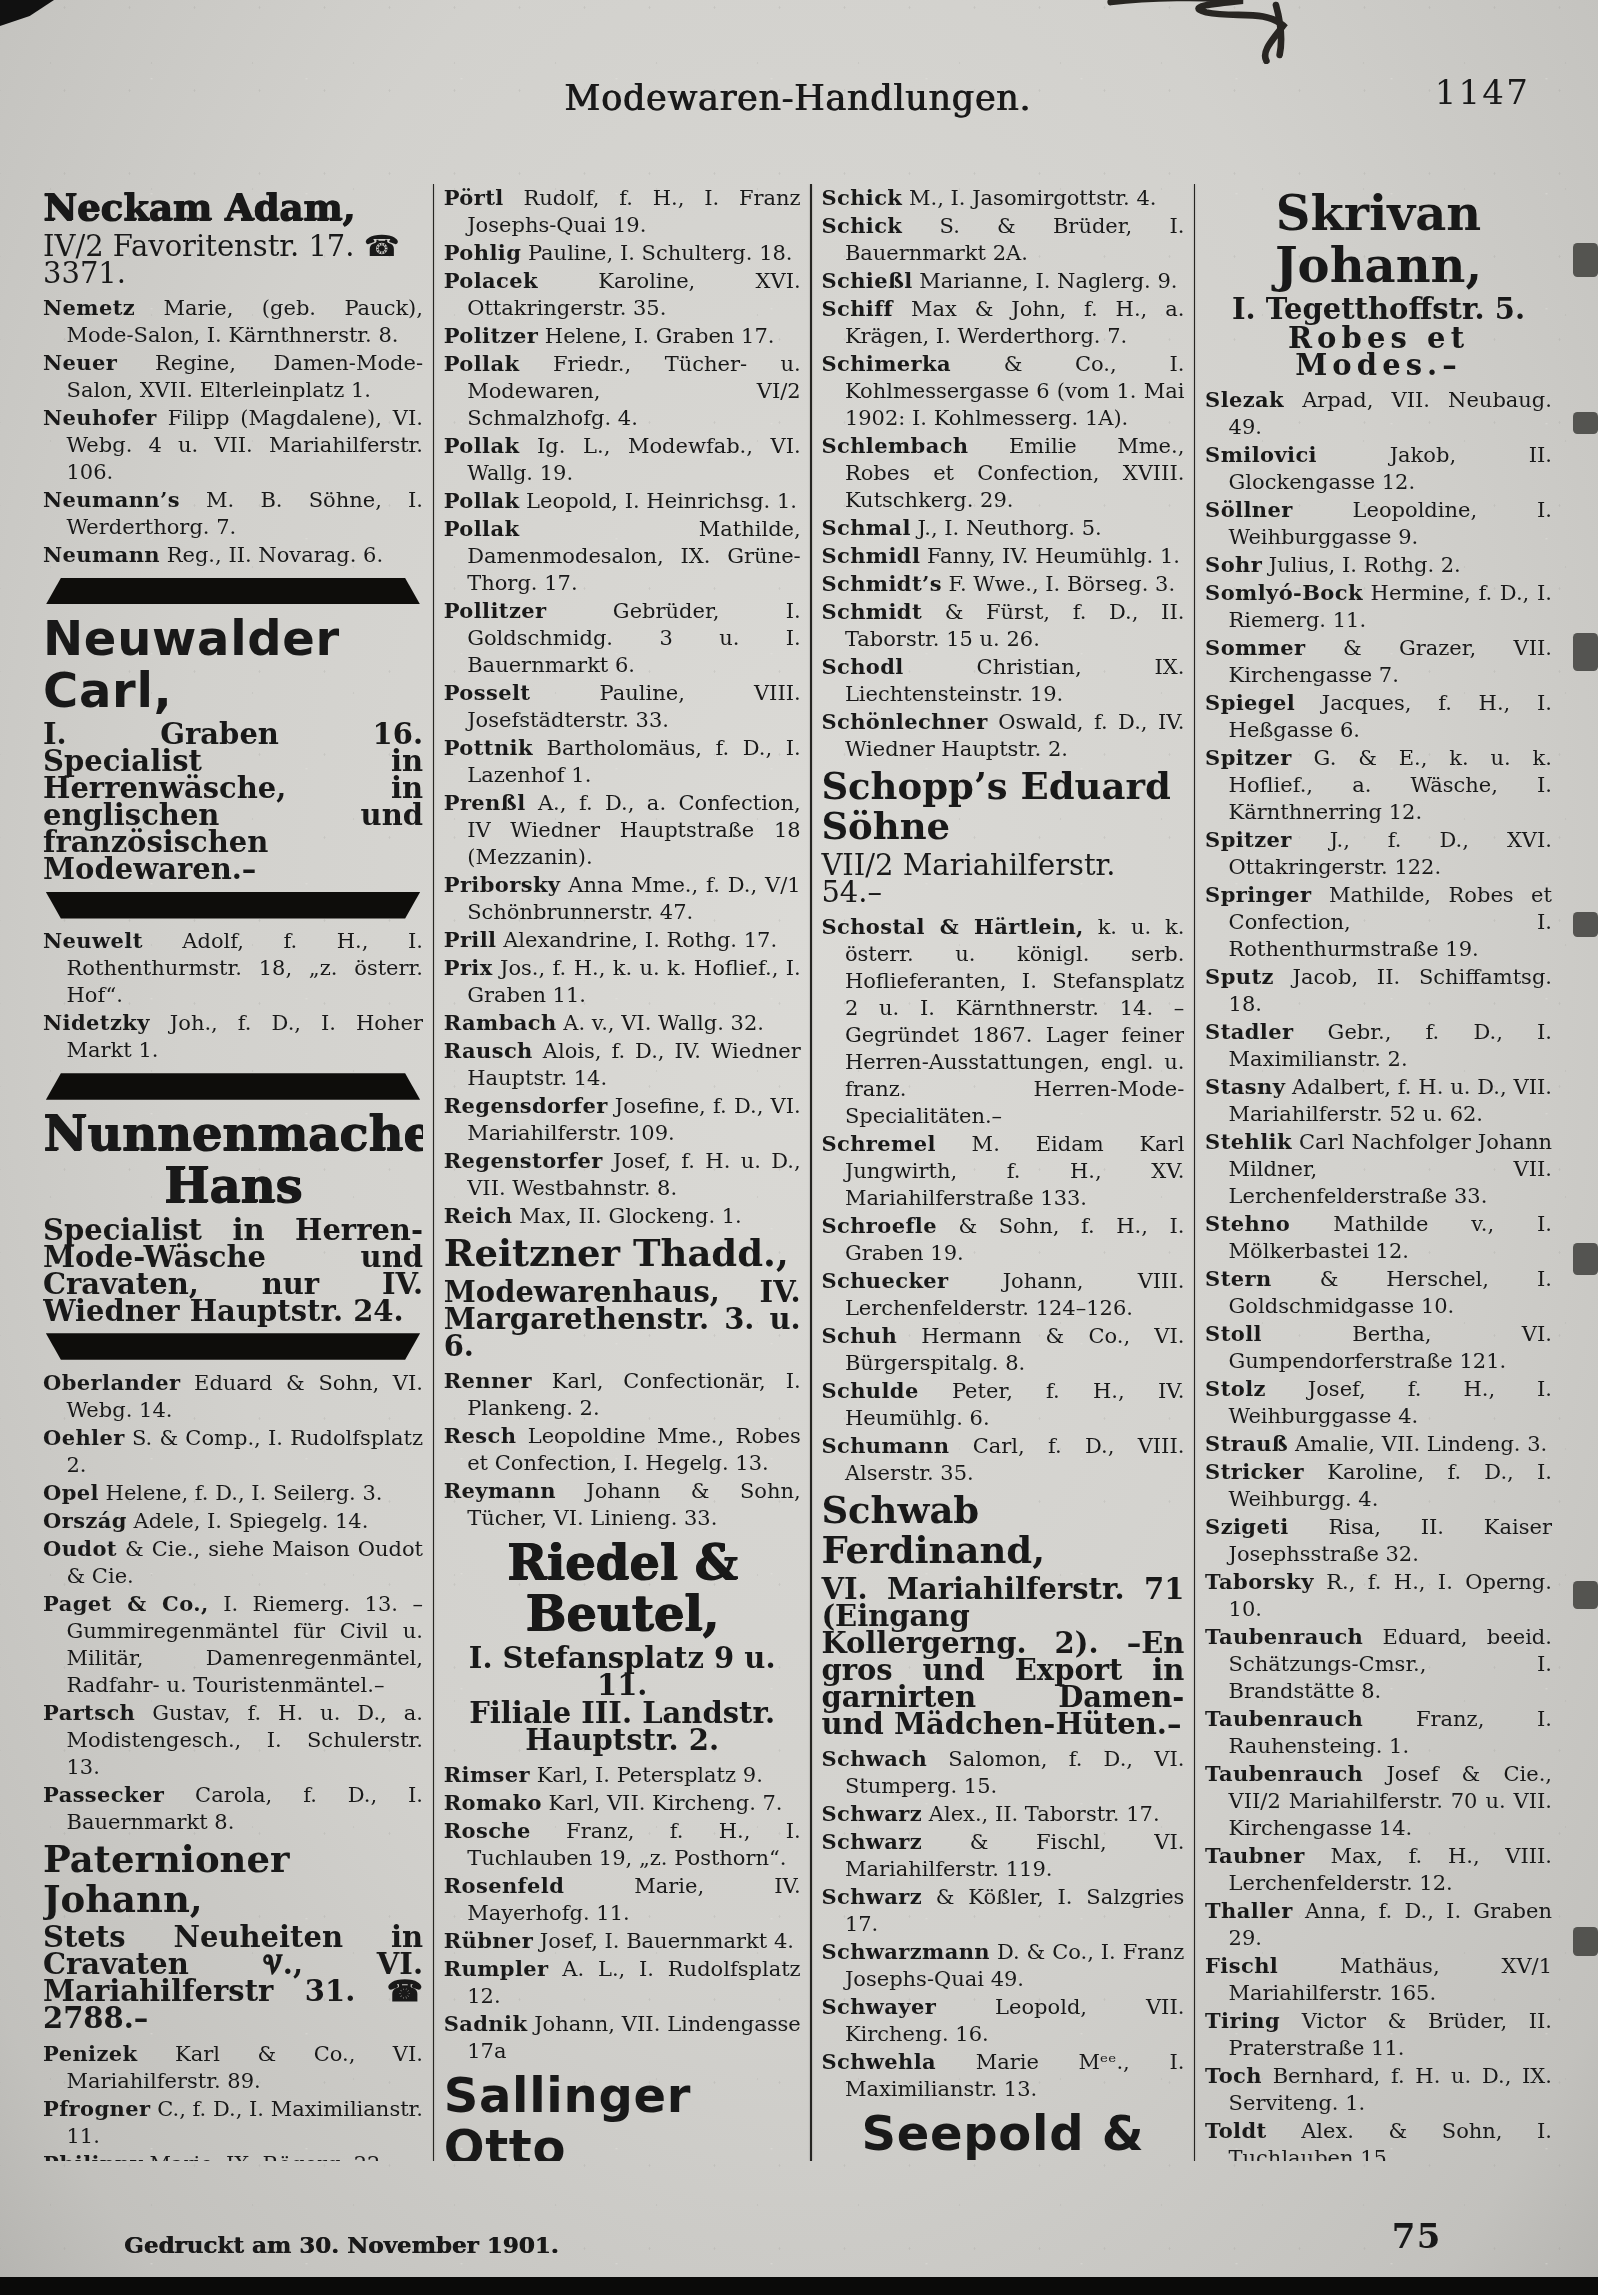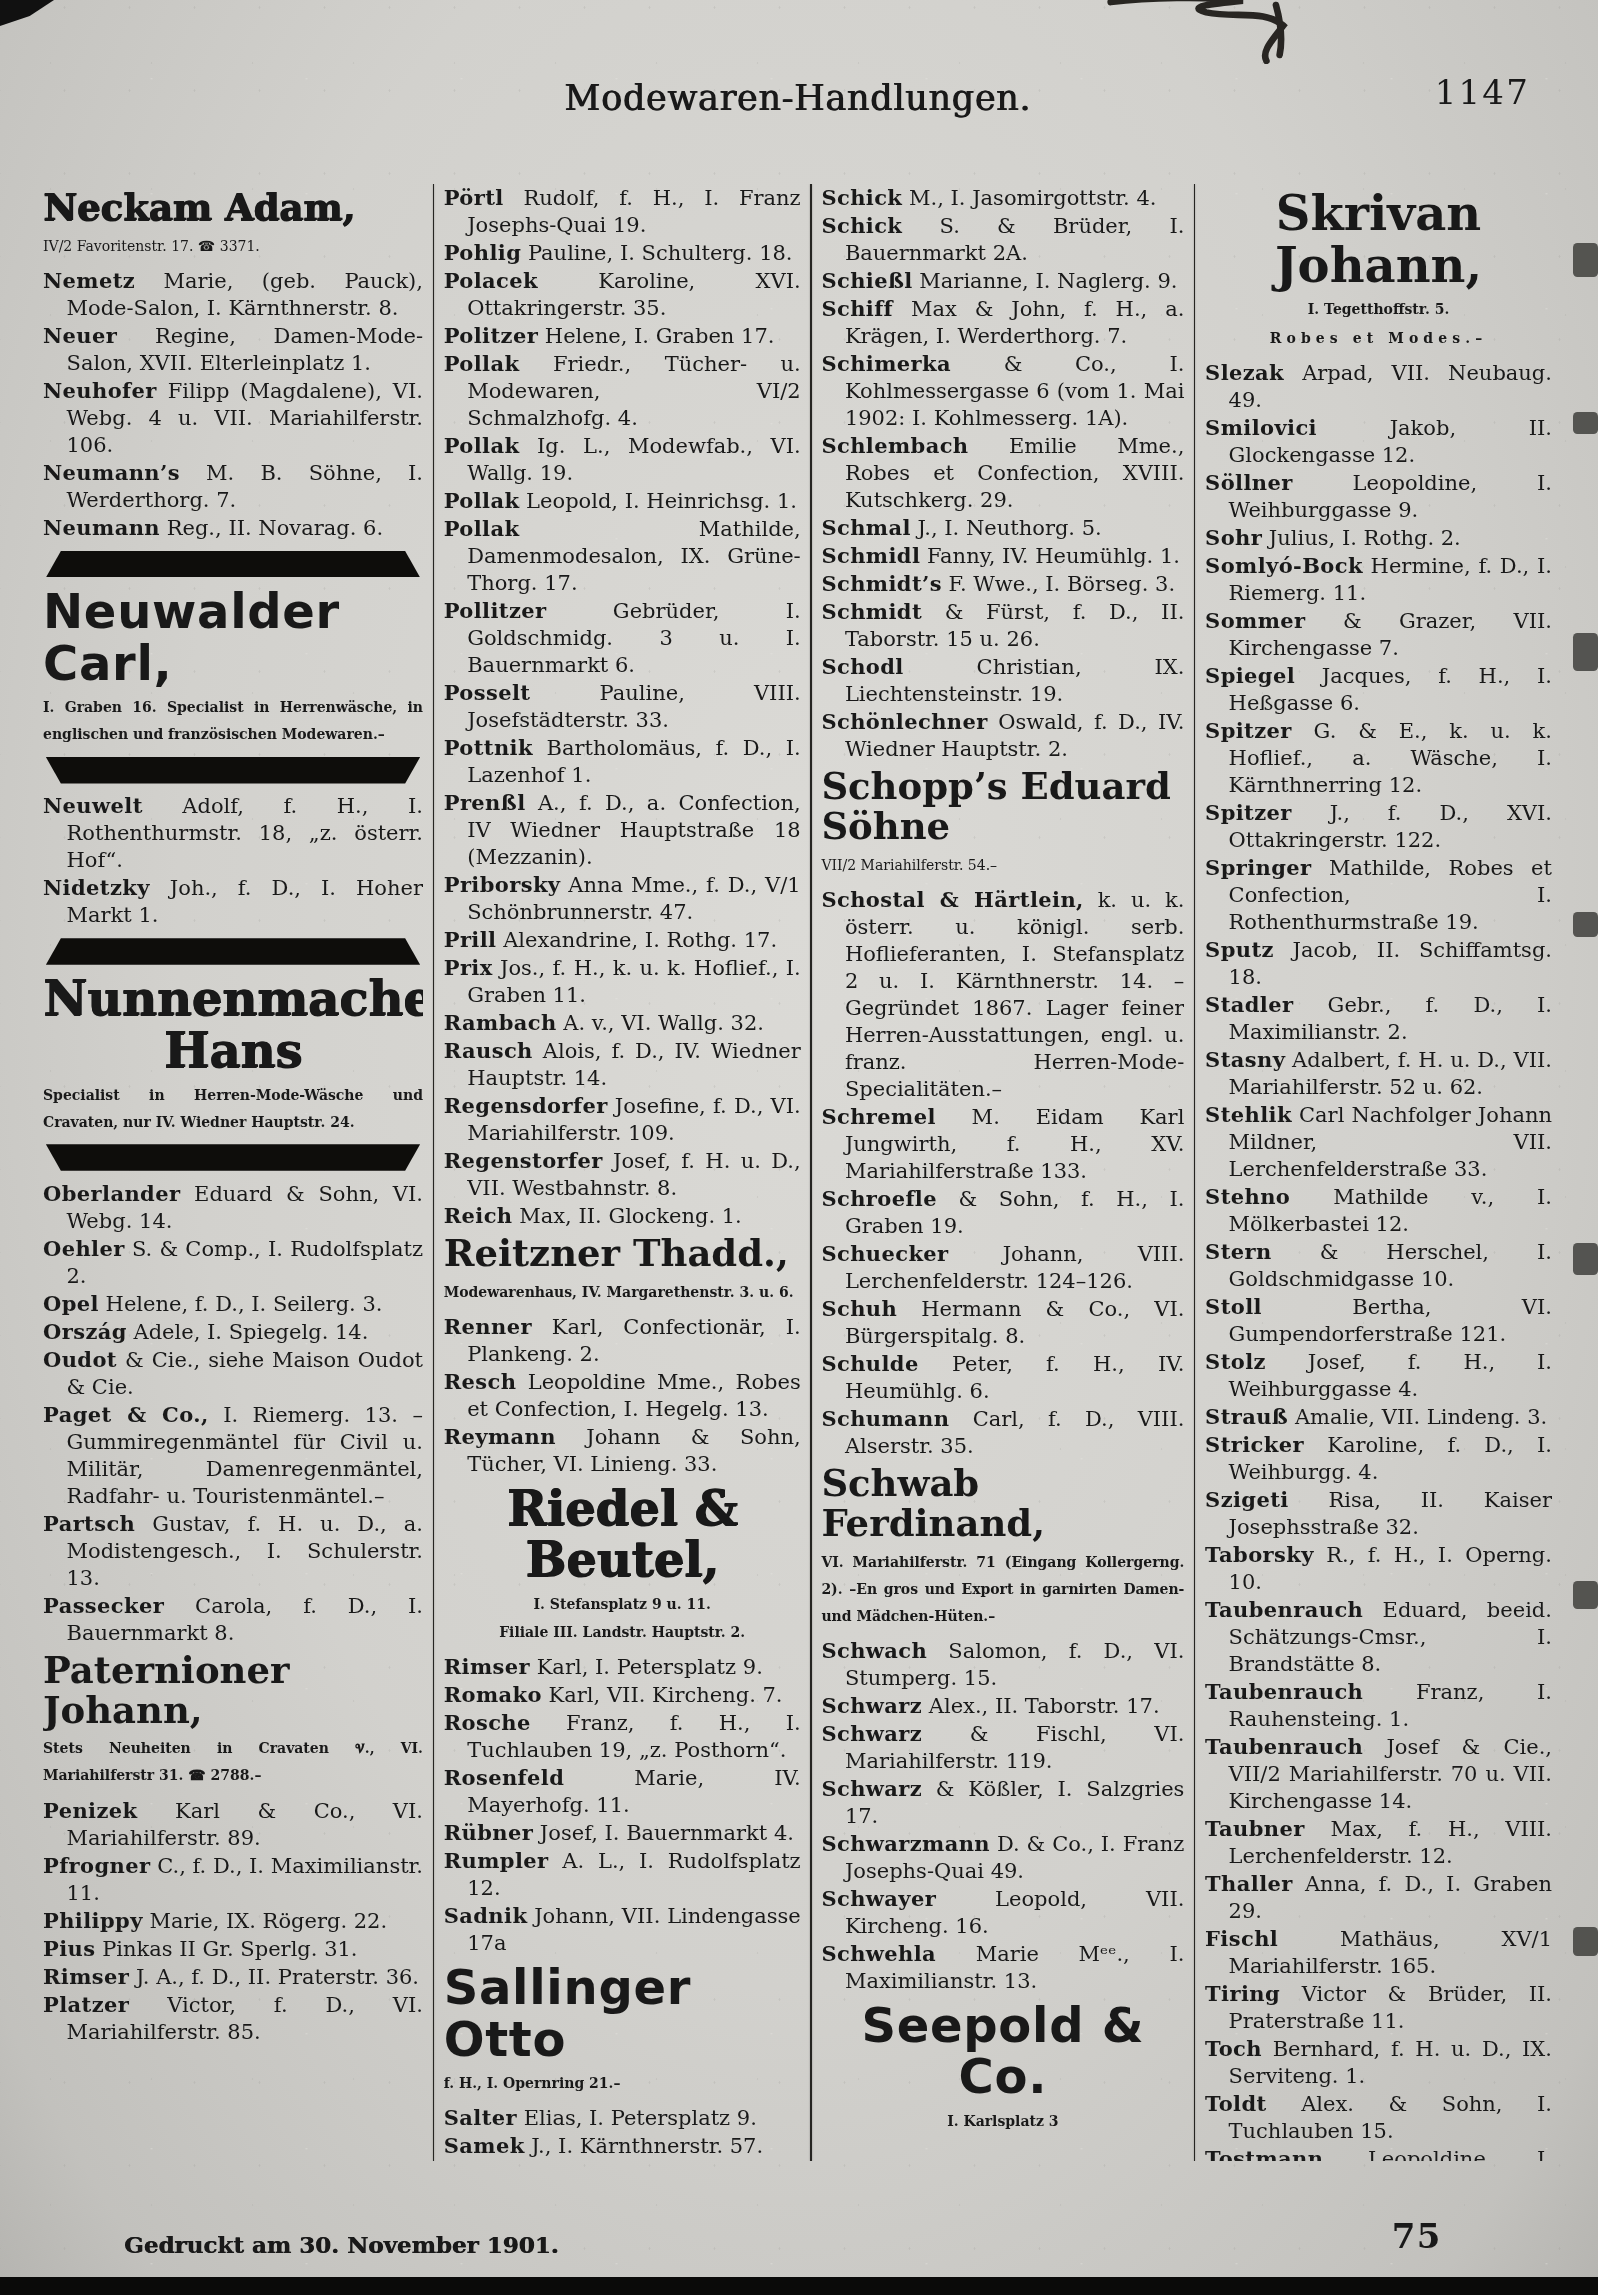--- a/index.html
+++ b/index.html
@@ -55,21 +55,21 @@
   .t-center{text-align:center;}
   .t-left{text-align:left;}
   .f-sans{font-family:"DejaVu Sans","Liberation Sans",sans-serif;letter-spacing:0.7px;}
   .f-serif{font-family:"DejaVu Serif","Liberation Serif",serif;}
   .f-blackletter{
     font-family:"DejaVu Serif",serif;letter-spacing:0px;
     text-shadow:1.2px 0 0 currentColor, 0 0.7px 0 currentColor;
   }
   .s-xl{font-size:48px;}
   .s-lg{font-size:37px;}
-  .ad .bodyline{margin:1.5px 0;font-size:14px;line-height:27px;}
+  .ad .bodyline{margin:1.5px 0;font-size:29px;line-height:27px;}
   .ad .b-bold{font-weight:bold;}
   .ad .b-spaced{letter-spacing:5.1px;font-weight:bold;}
   .ad .b-justify{text-align:justify;}
   .bar{
     height:26.5px;background:#0e0d0b;margin:8.8px 2.9px;
     clip-path:polygon(4% 0,96% 0,100% 100%,0 100%);
   }
   .bar.alt{clip-path:polygon(0 0,100% 0,96% 100%,4% 100%);}
   footer{position:absolute;left:43px;right:47px;bottom:25px;height:51px;}
   .foot-print{

